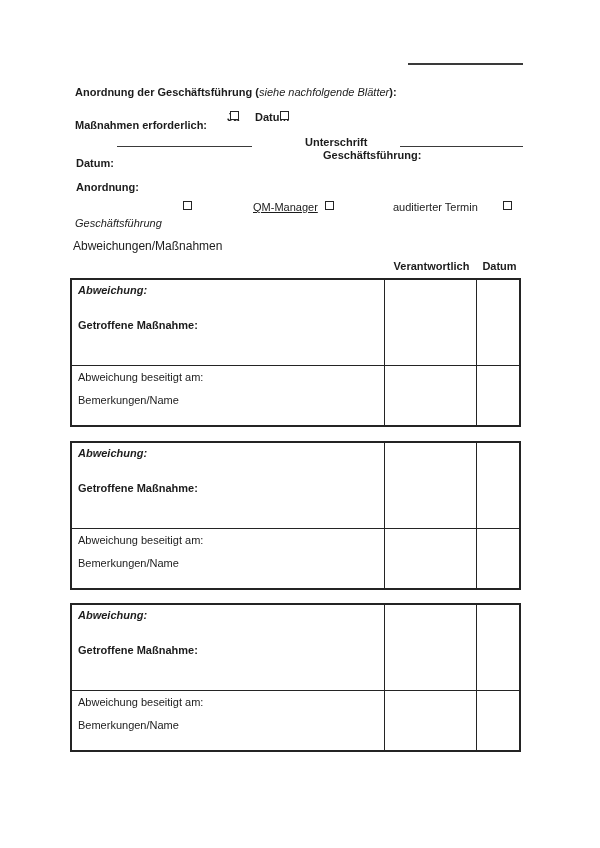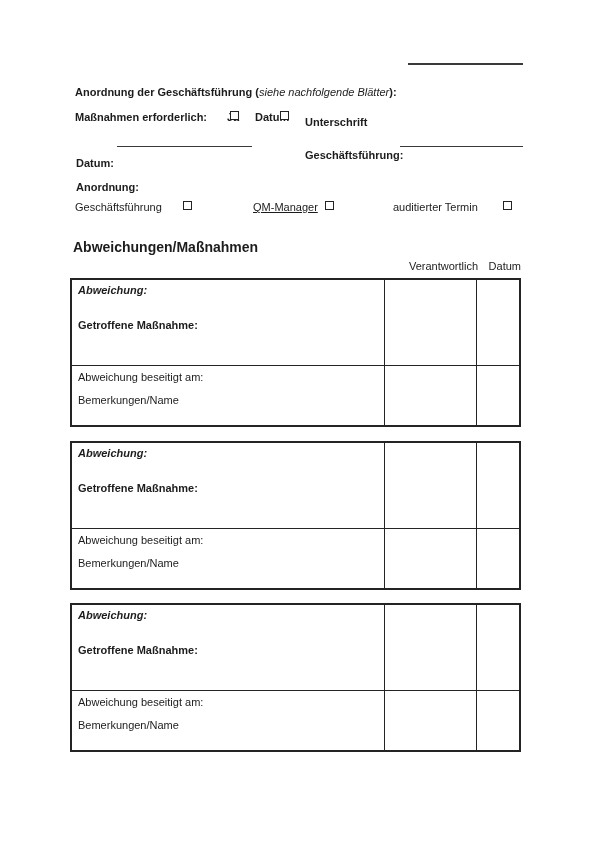--- a/index.html
+++ b/index.html
@@ -22,68 +22,68 @@
   .fill-line.thin { border-bottom-width:1.5px; }
 
   .checkbox {
     position:absolute;
     width:9px; height:9px;
     border:1.6px solid #242424;
     background:#fff;
     box-sizing:border-box;
   }
 
-  .col-header { position:absolute; font-weight:400; text-align:right; }
+  .col-header { position:absolute; font-weight:700; text-align:center; }
 
   .dev-table {
     position:absolute;
     left:70px; width:451px; height:149px;
     border:2px solid #242424;
     box-sizing:border-box;
     display:flex; flex-direction:column;
     background:#fff;
   }
   .dev-row { display:flex; width:100%; }
   .dev-row-top { height:86px; border-bottom:1px solid #242424; box-sizing:border-box; }
   .dev-row-bottom { flex:1; }
   .dev-cell { position:relative; box-sizing:border-box;padding-left:12px; }
   .dev-main { width:312px; }
   .dev-resp { width:92px; border-left:1px solid #242424; }
   .dev-term { flex:1; border-left:1px solid #242424; }
   .dev-label { position:absolute; left:6px; white-space:nowrap; }
 
-  .heading { font-size:14px; font-weight:700; }
+  .heading { font-size:12px; font-weight:400; }
 </style>
 </head>
 <body>
 
 <div class="page">
 
   <div class="fill-line" style="left:408px; top:63px; width:115px;"></div>
 
   <p class="abs bold" style="left:75px; top:86px;">
     <span>Anordnung der Geschäftsführung (</span><span class="italic-note">siehe nachfolgende Blätter</span><span>):</span>
   </p>
 
-  <p class="abs bold" style="left:75px; top:111px;">Maßnahmen erforderlich:</p>
+  <p class="abs bold" style="left:75px; top:119px;">Maßnahmen erforderlich:</p>
   <p class="abs bold" style="left:227px; top:111px;">Ja</p>
   <div class="checkbox" style="left:230px; top:111px;"></div>
   <p class="abs bold" style="left:255px; top:111px;">Datum</p>
   <div class="checkbox" style="left:280px; top:111px;"></div>
 
-  <p class="abs bold" style="left:305px; top:116px;">Unterschrift</p>
-  <p class="abs bold" style="left:305px; top:149px;">Geschäftsführung:</p>
+  <p class="abs bold" style="left:305px; top:136px;">Unterschrift</p>
+  <p class="abs bold" style="left:323px; top:149px;">Geschäftsführung:</p>
   <div class="fill-line thin" style="left:400px; top:146px; width:123px;"></div>
 
   <p class="abs bold" style="left:76px; top:157px;">Datum:</p>
   <div class="fill-line thin" style="left:117px; top:146px; width:135px;"></div>
 
   <p class="abs bold" style="left:76px; top:181px;">Anordnung:</p>
 
-  <p class="abs" style="left:75px; top:201px;">Geschäftsführung</p>
+  <p class="abs" style="left:75px; top:217px;font-style:italic;">Geschäftsführung</p>
   <div class="checkbox" style="left:183px; top:201px;"></div>
 
   <p class="abs" style="left:253px; top:201px;text-decoration:underline;">QM-Manager</p>
   <div class="checkbox" style="left:325px; top:201px;"></div>
 
   <p class="abs" style="left:393px; top:201px;">auditierter Termin</p>
   <div class="checkbox" style="left:503px; top:201px;"></div>
 
   <p class="abs heading" style="left:73px; top:239px;">Abweichungen/Maßnahmen</p>
 

